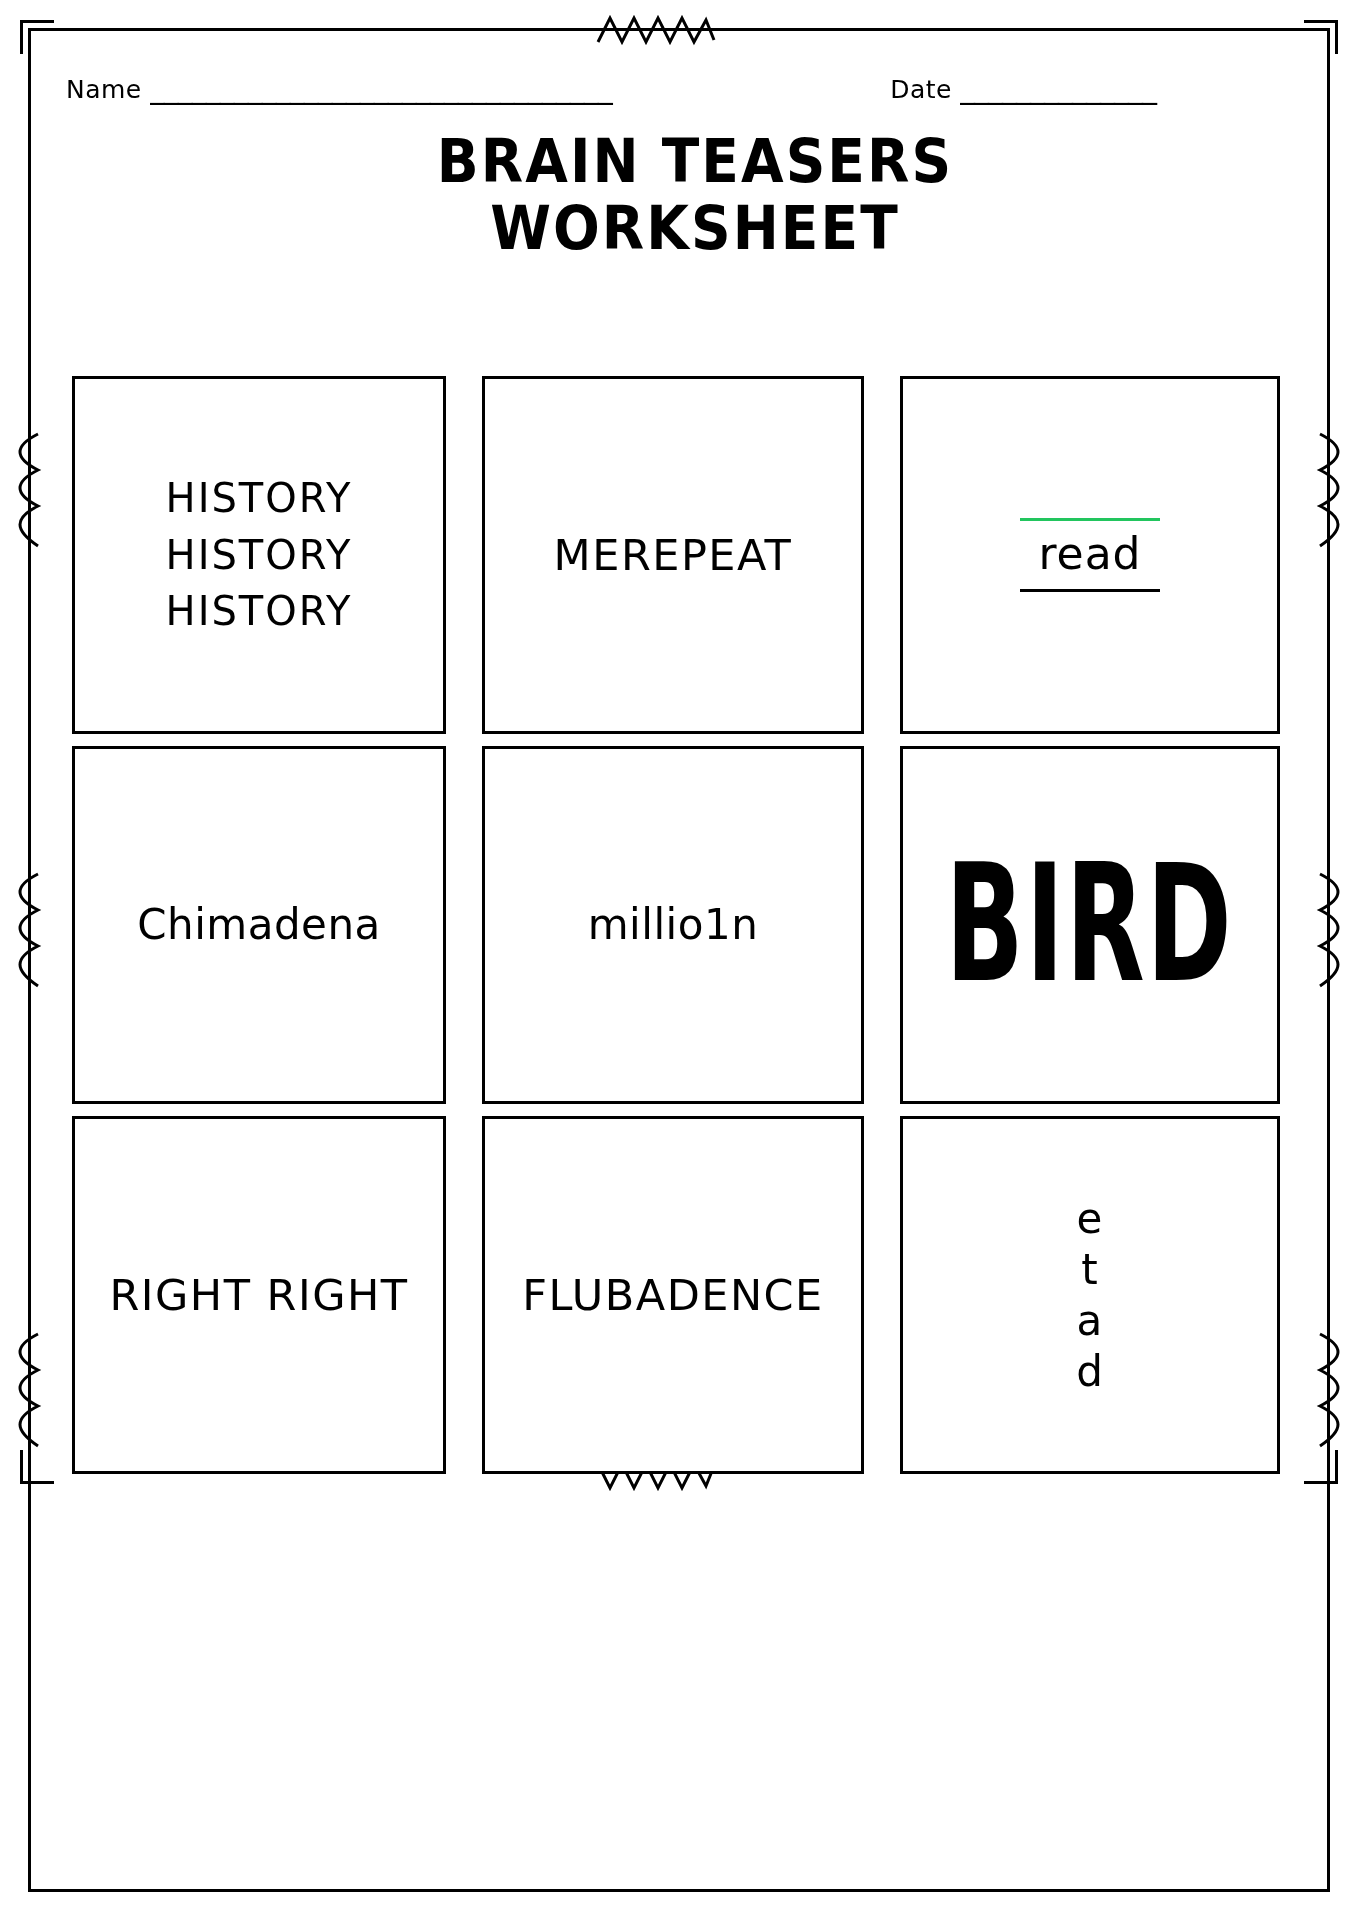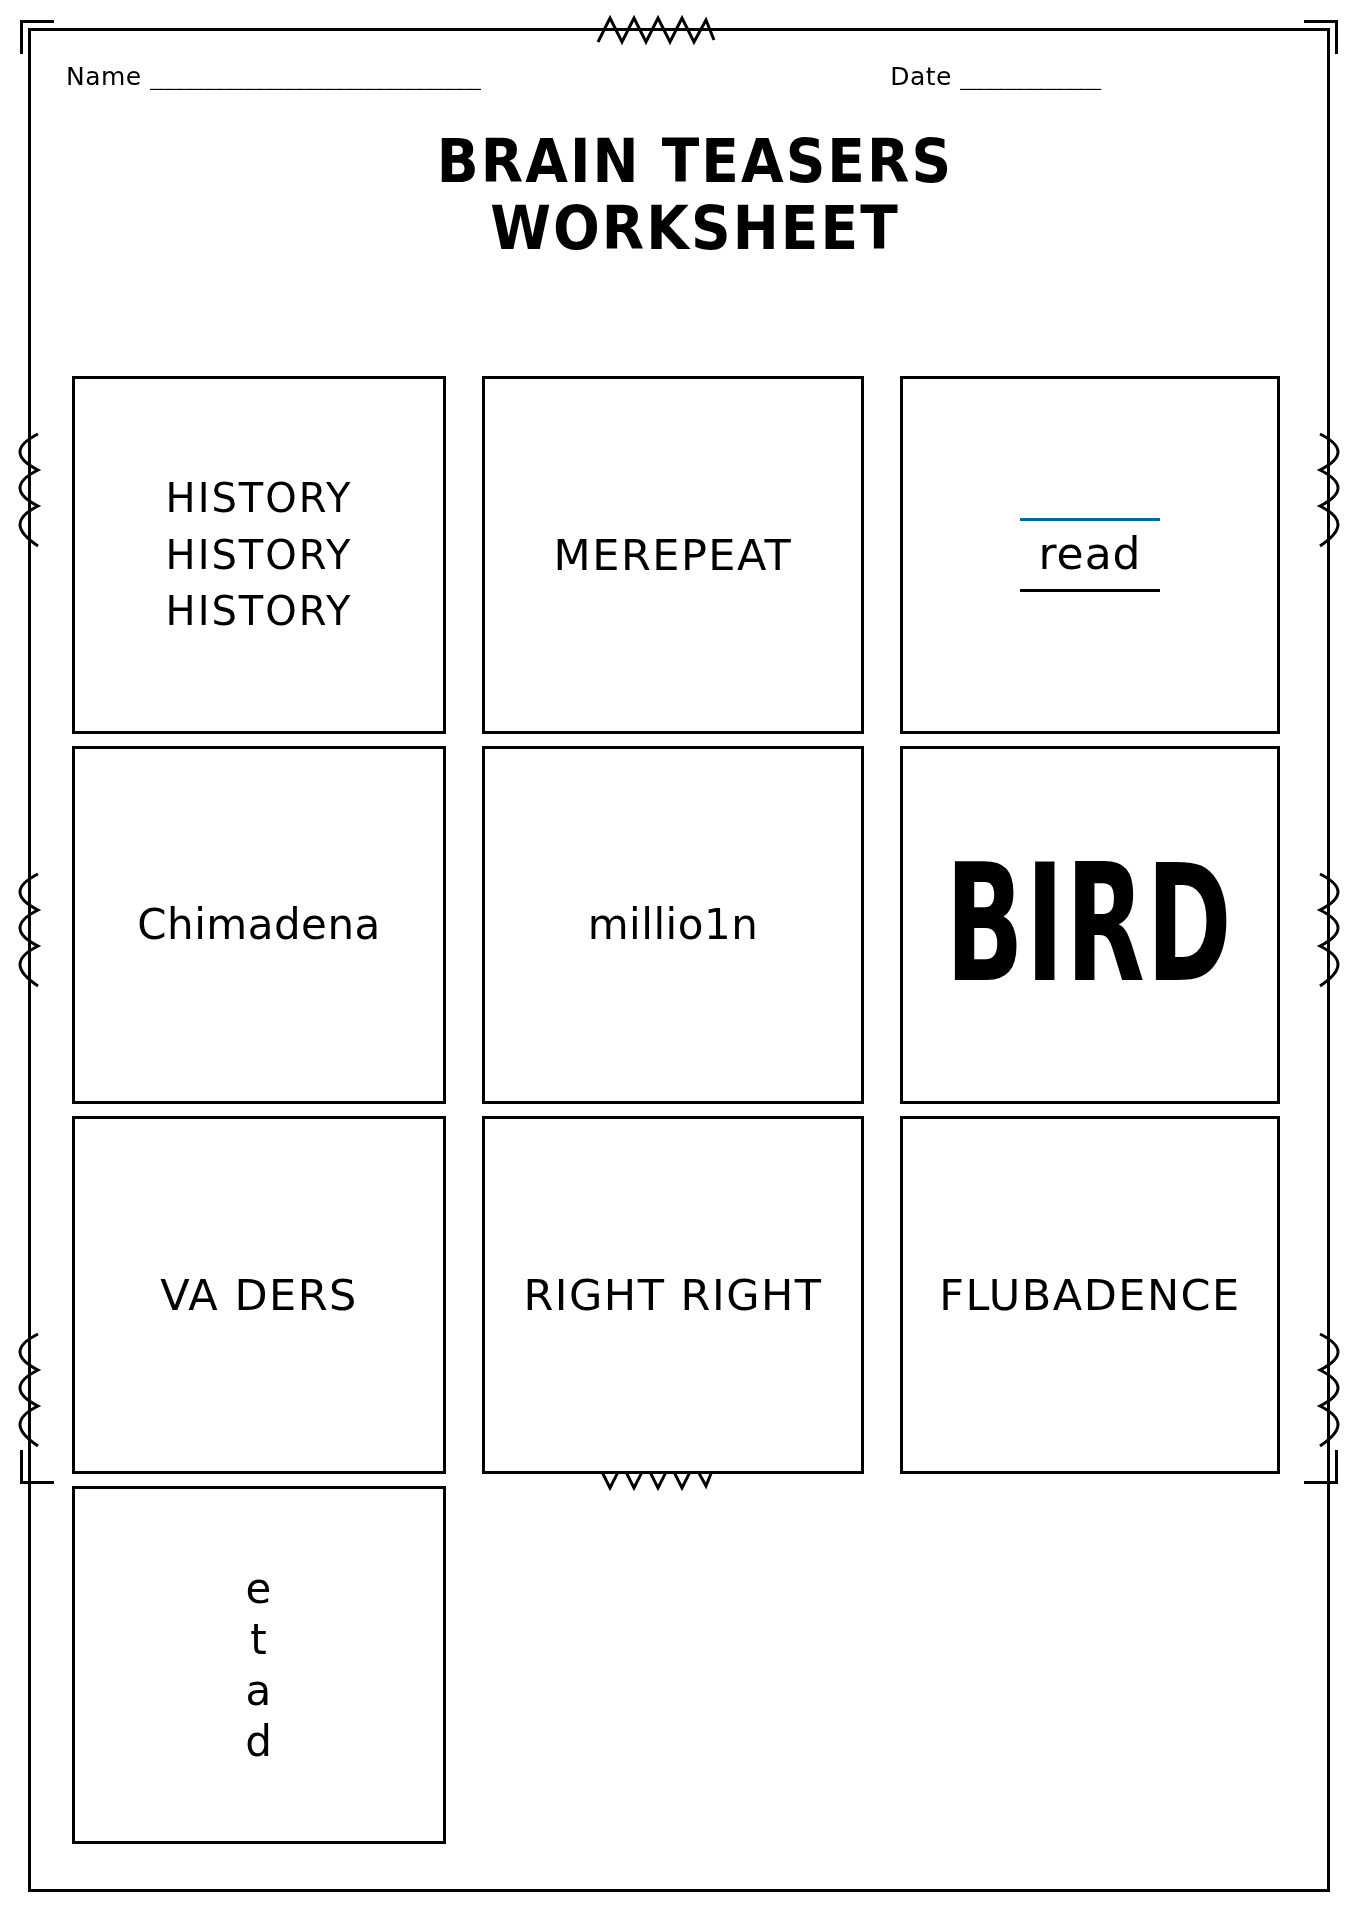--- a/index.html
+++ b/index.html
@@ -67,22 +67,22 @@
     width: 1228px;
     display: flex;
     align-items: baseline;
     font-family: "DejaVu Sans", sans-serif;
     font-size: 25px;
     letter-spacing: 0.5px;
   }
   .nd-label { white-space: nowrap; }
   .nd-rule {
     flex: 1 1 auto;
-    margin: 0 4px 0 8px;
-    font-size: 22px;
+    margin: 8px 4px 0 8px;
+    font-size: 30px;
     letter-spacing: -1px;
     overflow: hidden;
     white-space: nowrap;
   }
   .nd-rule.date-rule { flex: 0 0 330px; }
 
   
   .title-block {
     position: absolute;
     left: 16px;
@@ -144,21 +144,21 @@
   }
   .cell-text.big-bird {
     font-family: "DejaVu Sans Condensed", "Liberation Sans Narrow", "Liberation Sans", sans-serif;
     font-weight: bold;
     font-size: 120px;
     letter-spacing: 2px;
     transform: scaleY(1.35) scaleX(0.95);
   }
   .cell-text.read-box {
     font-size: 44px;
-    border-top: 3px solid #0369a1;
+    border-top: 3px solid #22c55e;
     border-bottom: 3px solid #000;
     padding: 4px 18px 6px 18px;
     letter-spacing: 1px;
   }
   .cell-text.vertical {
     font-size: 42px;
     line-height: 1.22;
     letter-spacing: 1px;
   }
   .cell-text.spaced-pair {
@@ -231,23 +231,20 @@
     <div class="cell">
       <div class="cell-text lower">Chimadena</div>
     </div>
     <div class="cell">
       <div class="cell-text lower">millio1n</div>
     </div>
 
     <div class="cell">
       <div class="cell-text big-bird">BIRD</div>
     </div>
-    <div class="cell">
-      <div class="cell-text caps">VA DERS</div>
-    </div>
 
     <div class="cell">
       <div class="cell-text caps">RIGHT  RIGHT</div>
     </div>
     <div class="cell">
       <div class="cell-text caps">FLUBADENCE</div>
     </div>
     <div class="cell">
       <div class="cell-text vertical">e
 t

